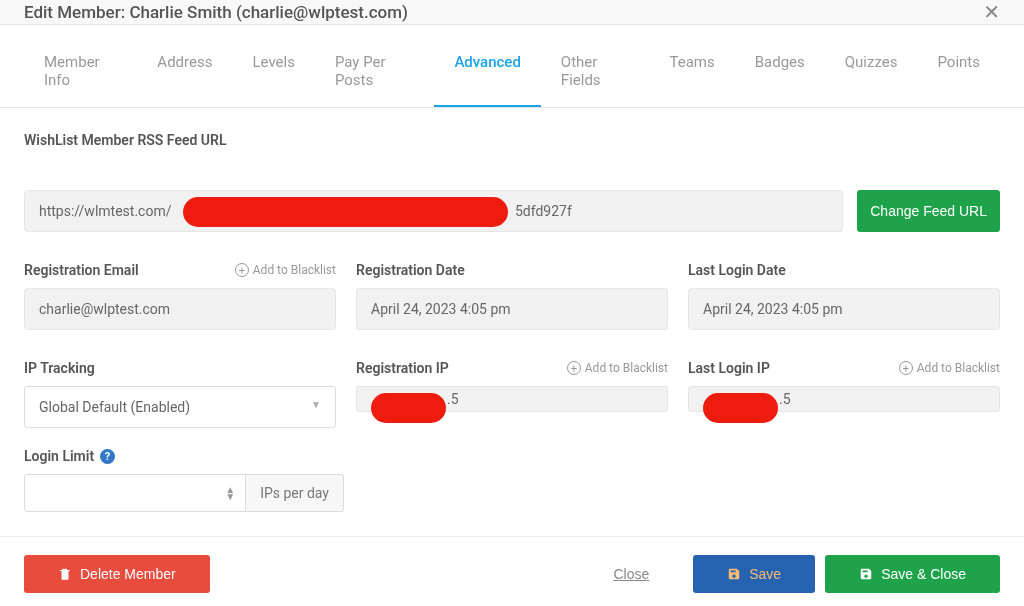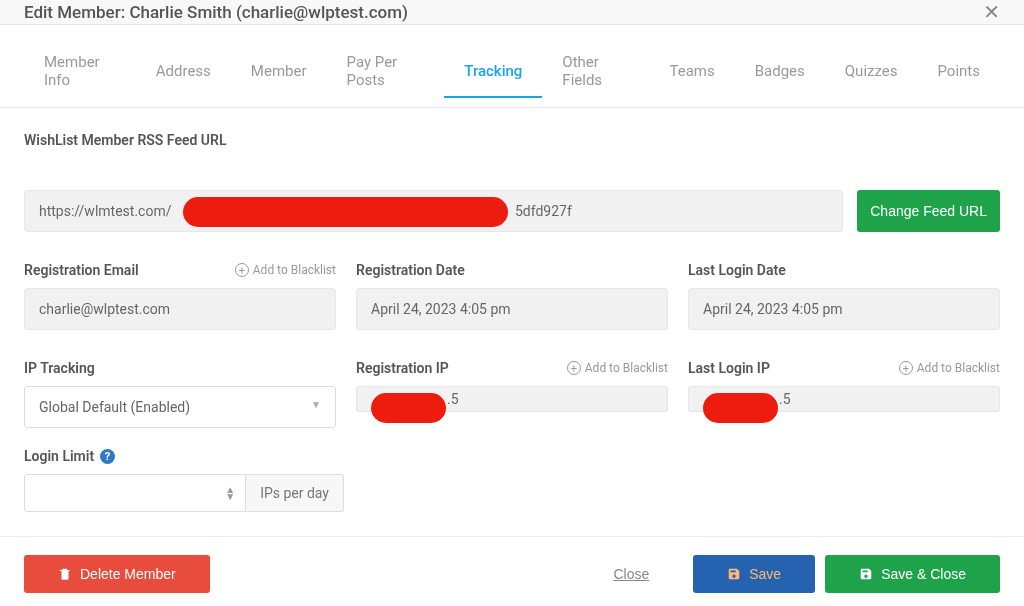--- a/index.html
+++ b/index.html
@@ -37,21 +37,20 @@
     color: #888;
     cursor: pointer;
     line-height: 1;
   }
   .tabs {
     display: flex;
     gap: 0;
     padding: 0 24px;
     border-bottom: 1px solid #e6e6e6;
     margin-top: 12px;
-    align-items: center;
   }
   .tab {
     padding: 16px 20px;
     color: #999;
     cursor: pointer;
     font-size: 15px;
     border-bottom: 2px solid transparent;
   }
   .tab.active {
     color: #1aa3e8;
@@ -246,23 +245,23 @@
 <div class="modal">
 
   <div class="modal-header">
     <div class="modal-title">Edit Member: Charlie Smith (charlie@wlptest.com)</div>
     <div class="close-x">✕</div>
   </div>
 
   <div class="tabs">
     <div class="tab">Member Info</div>
     <div class="tab">Address</div>
-    <div class="tab">Member</div>
+    <div class="tab">Levels</div>
     <div class="tab">Pay Per Posts</div>
-    <div class="tab active">Tracking</div>
+    <div class="tab active">Advanced</div>
     <div class="tab">Other Fields</div>
     <div class="tab">Teams</div>
     <div class="tab">Badges</div>
     <div class="tab">Quizzes</div>
     <div class="tab">Points</div>
   </div>
 
   <div class="content">
 
     <div class="section-label">WishList Member RSS Feed URL</div>

